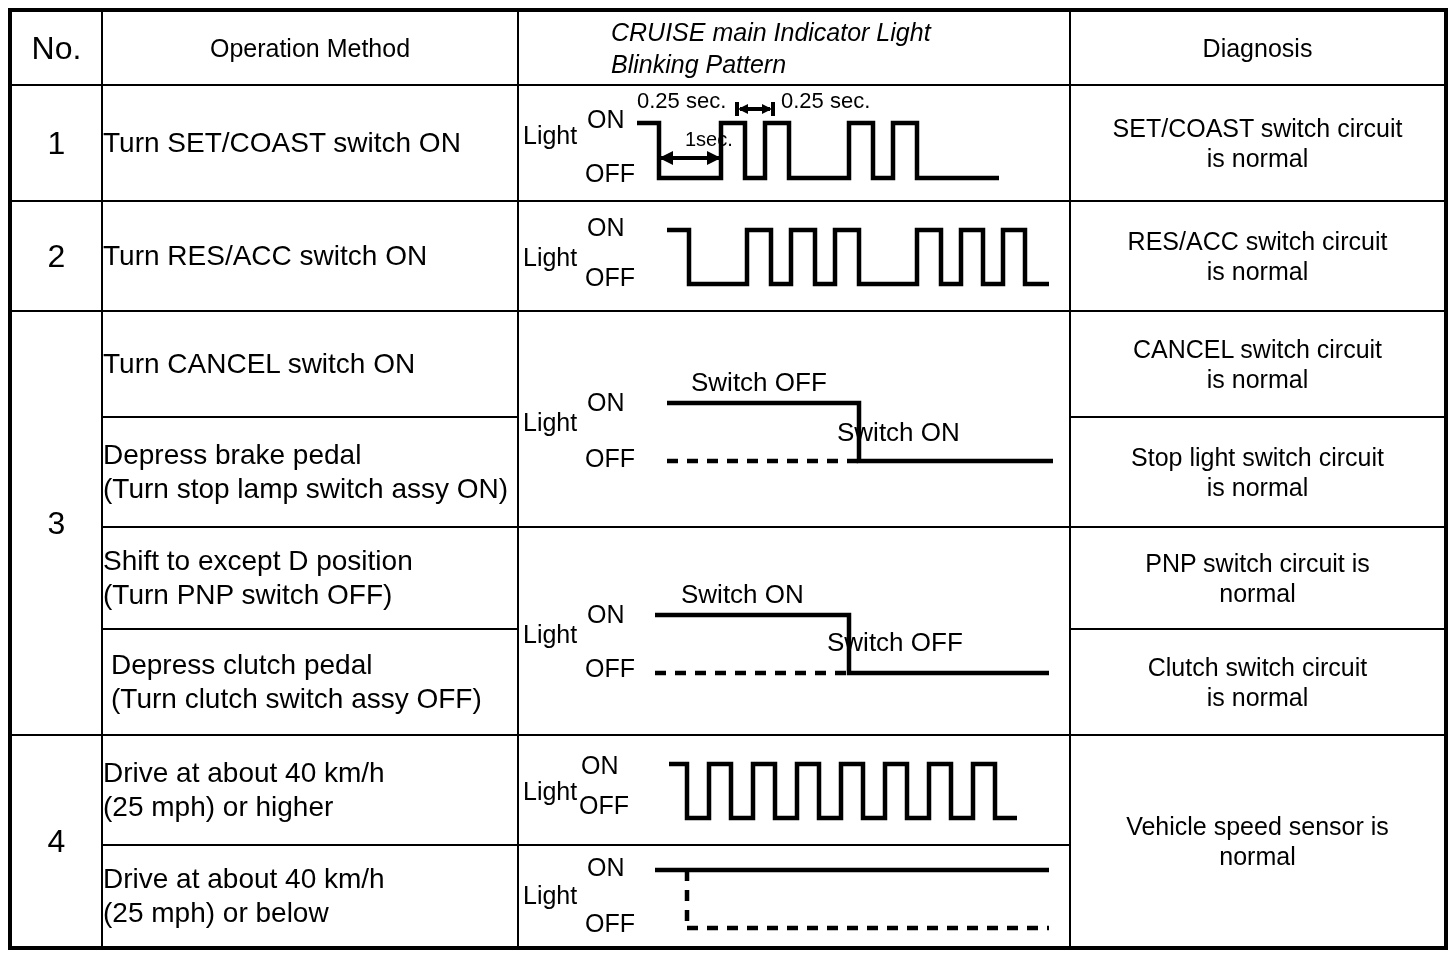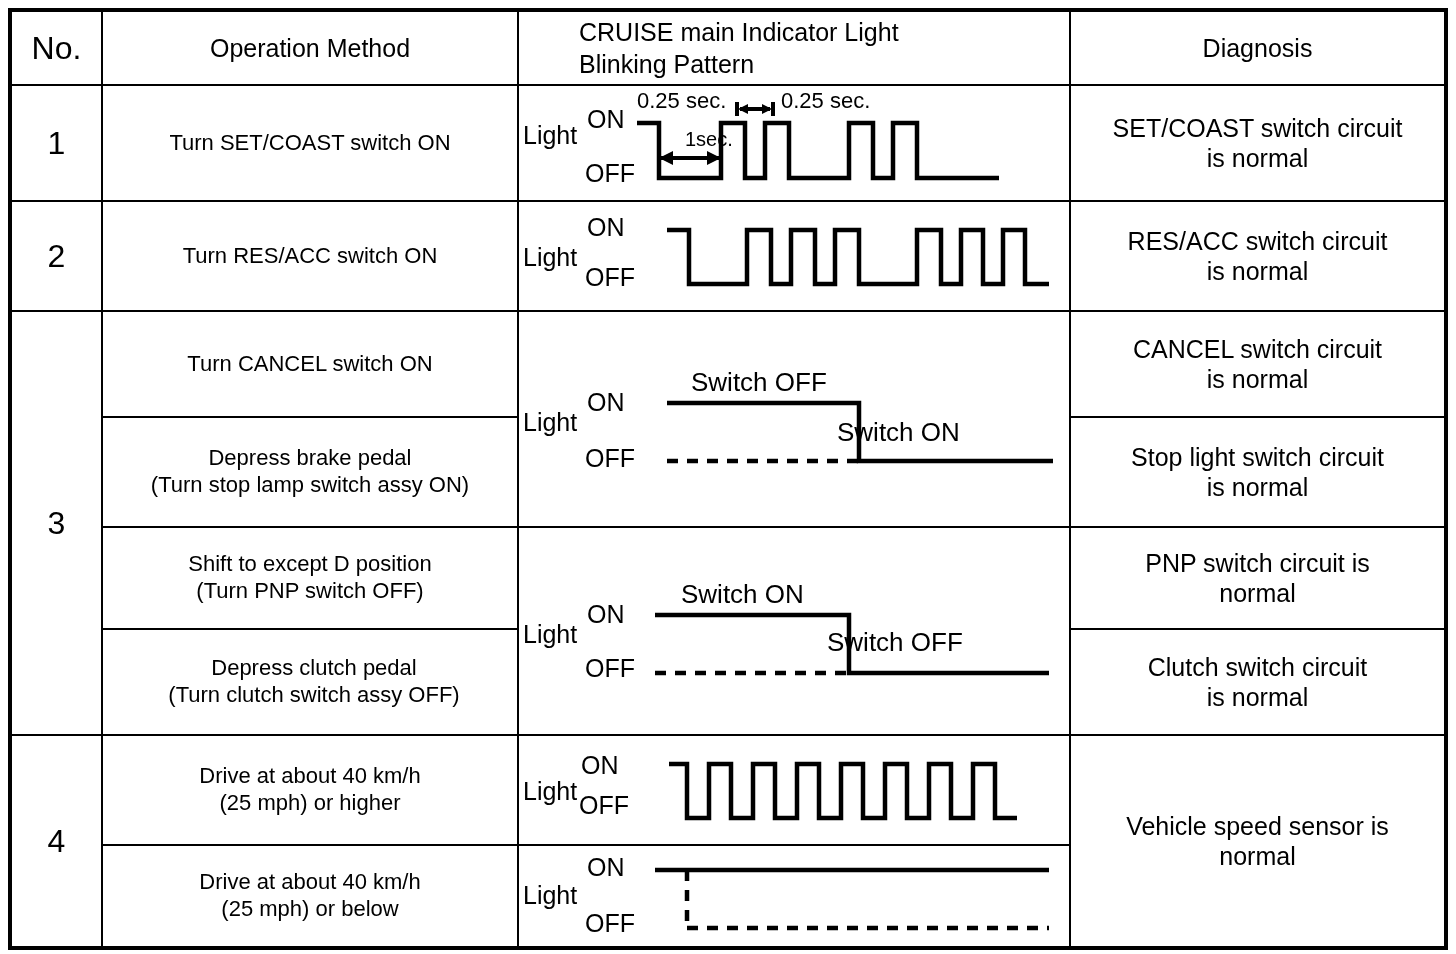--- a/index.html
+++ b/index.html
@@ -48,35 +48,36 @@
   .hdr {
     text-align: center;
     font-size: 25px;
     line-height: 1.28;
     padding: 10px 6px;
     height: 66px;
   }
   .hdr-wave-inner {
     display: block;
     text-align: left;
-    padding-left: 60px;
+    padding-left: 92px;
+    font-style: italic;
   }
 
   
   .nocell {
     text-align: center;
     font-size: 32px;
   }
 
   
   .opcell {
-    font-size: 22px;
+    font-size: 28px;
     line-height: 1.22;
     padding: 6px 8px 6px 12px;
-    text-align: center;
+    text-align: left;
   }
   .opcell .l2 { display: block; }
 
   
   .dgcell {
     font-size: 25px;
     line-height: 1.22;
     padding: 6px 8px 6px 14px;
     text-align: center;
   }

